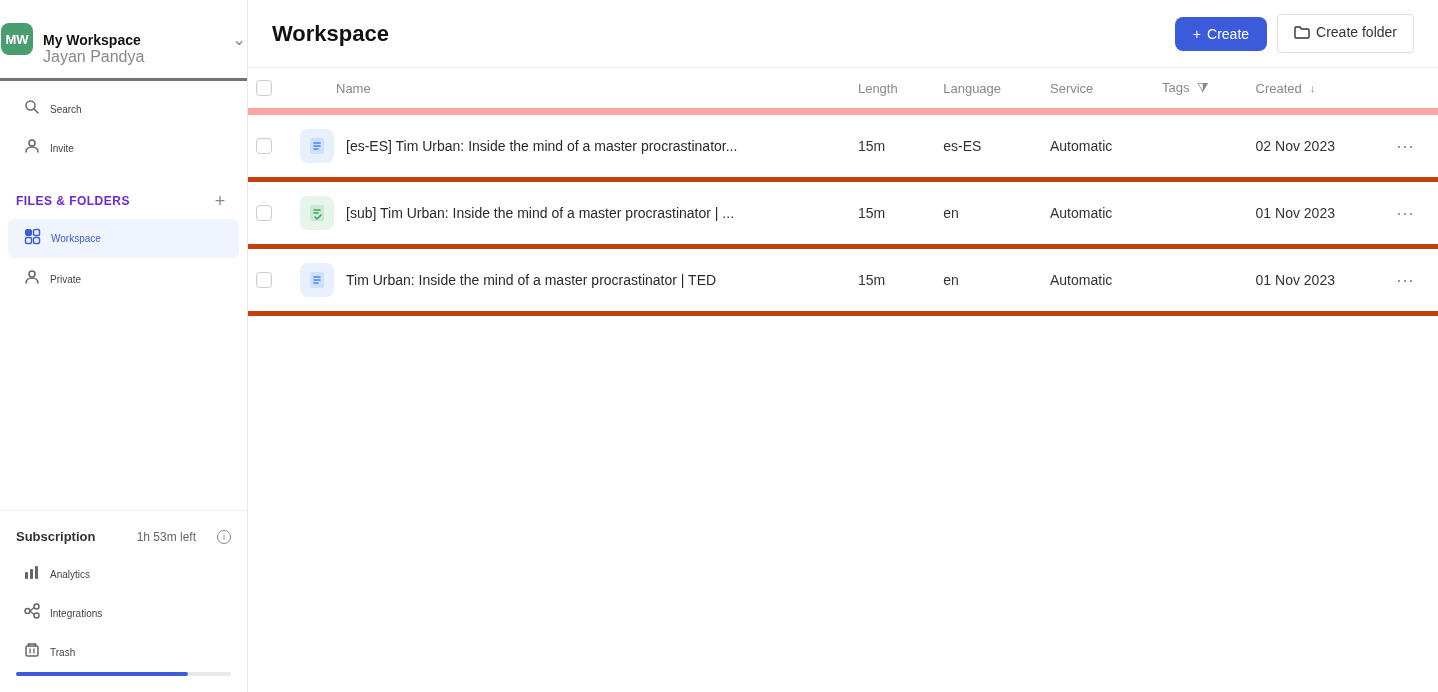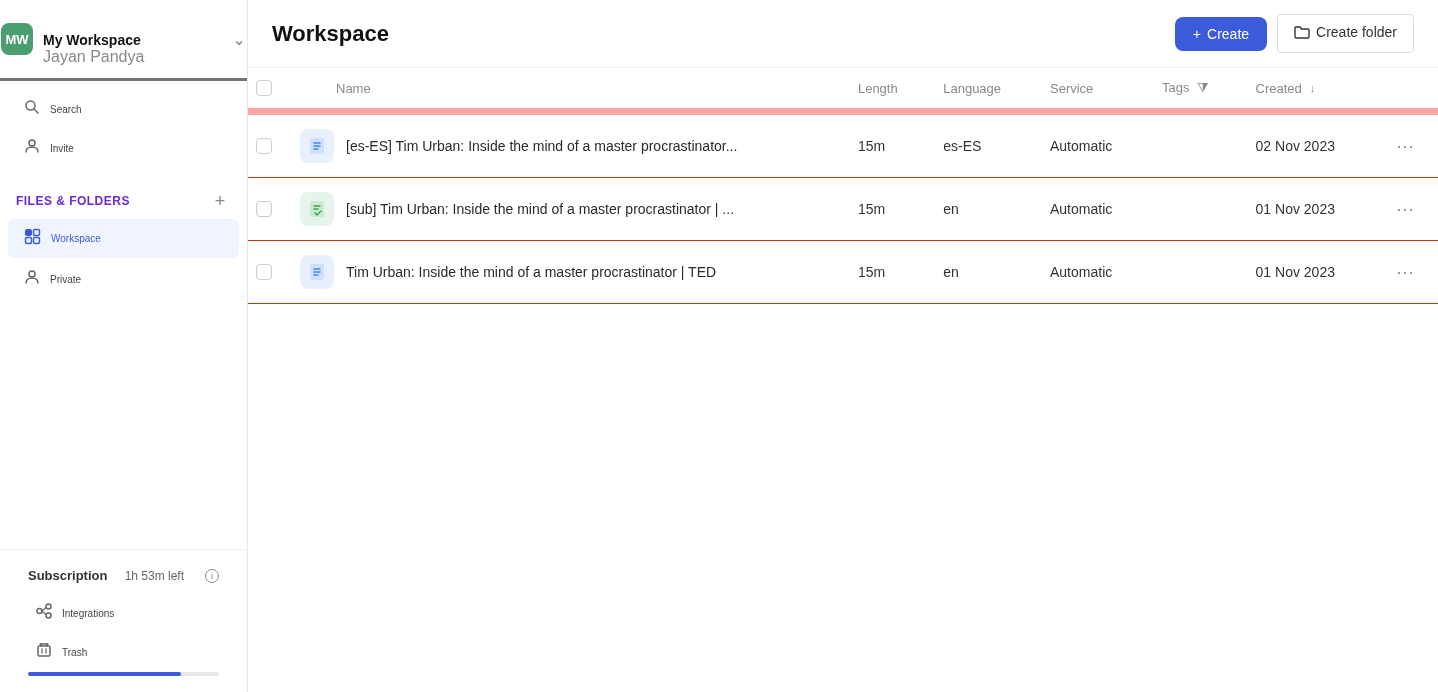--- a/index.html
+++ b/index.html
@@ -100,21 +100,21 @@
     }
 
     .nav-item.active {
       background: #f0f4ff;
       color: #3b5bdb;
     }
     .nav-item.active .icon { color: #3b5bdb; }
 
     .sidebar-bottom {
       margin-top: auto;
-      padding: 8px 12px;
+      padding: 8px 0;
       border-top: 1px solid #f0f0f0;
     }
 
     .subscription-box {
       padding: 10px 16px;
       display: flex;
       align-items: center;
       justify-content: space-between;
     }
     .subscription-label {
@@ -212,21 +212,21 @@
     }
     th {
       padding: 12px 16px;
       text-align: left;
       font-size: 13px;
       font-weight: 500;
       color: #888;
     }
     th.name-col { padding-left: 52px; }
     tbody tr {
-      border-bottom: 1px solid #c2410c;
+      border-bottom: 5px solid #c2410c;
     }
     td {
       padding: 14px 16px;
       font-size: 14px;
       color: #333;
     }
 
     .checkbox-cell {
       width: 36px;
       padding: 14px 8px;
@@ -358,20 +358,30 @@
 
   <div class="sidebar-bottom">
     <div class="subscription-box">
       <span class="subscription-label">Subscription</span>
       <span class="subscription-time">
         <span>1h 53m left</span>
         <span class="info-circle">i</span>
       </span>
     </div>
 
+    <div class="nav-item">
+      <span class="icon">
+        <svg width="16" height="16" viewBox="0 0 16 16" fill="none">
+            <rect x="1" y="8" width="3" height="7" rx="1" fill="#666"></rect>
+            <rect x="6" y="5" width="3" height="10" rx="1" fill="#666"></rect>
+            <rect x="11" y="2" width="3" height="13" rx="1" fill="#666"></rect>
+          </svg>
+      </span>
+      <span>Analytics</span>
+    </div>
 
     <div class="nav-item">
       <span class="icon">
         <svg width="16" height="16" viewBox="0 0 16 16" fill="none">
             <circle cx="3.5" cy="8" r="2.5" stroke="#666" stroke-width="1.5"></circle>
             <circle cx="12.5" cy="3.5" r="2.5" stroke="#666" stroke-width="1.5"></circle>
             <circle cx="12.5" cy="12.5" r="2.5" stroke="#666" stroke-width="1.5"></circle>
             <line x1="6" y1="8" x2="10" y2="4.5" stroke="#666" stroke-width="1.2"></line>
             <line x1="6" y1="8" x2="10" y2="11.5" stroke="#666" stroke-width="1.2"></line>
           </svg>

